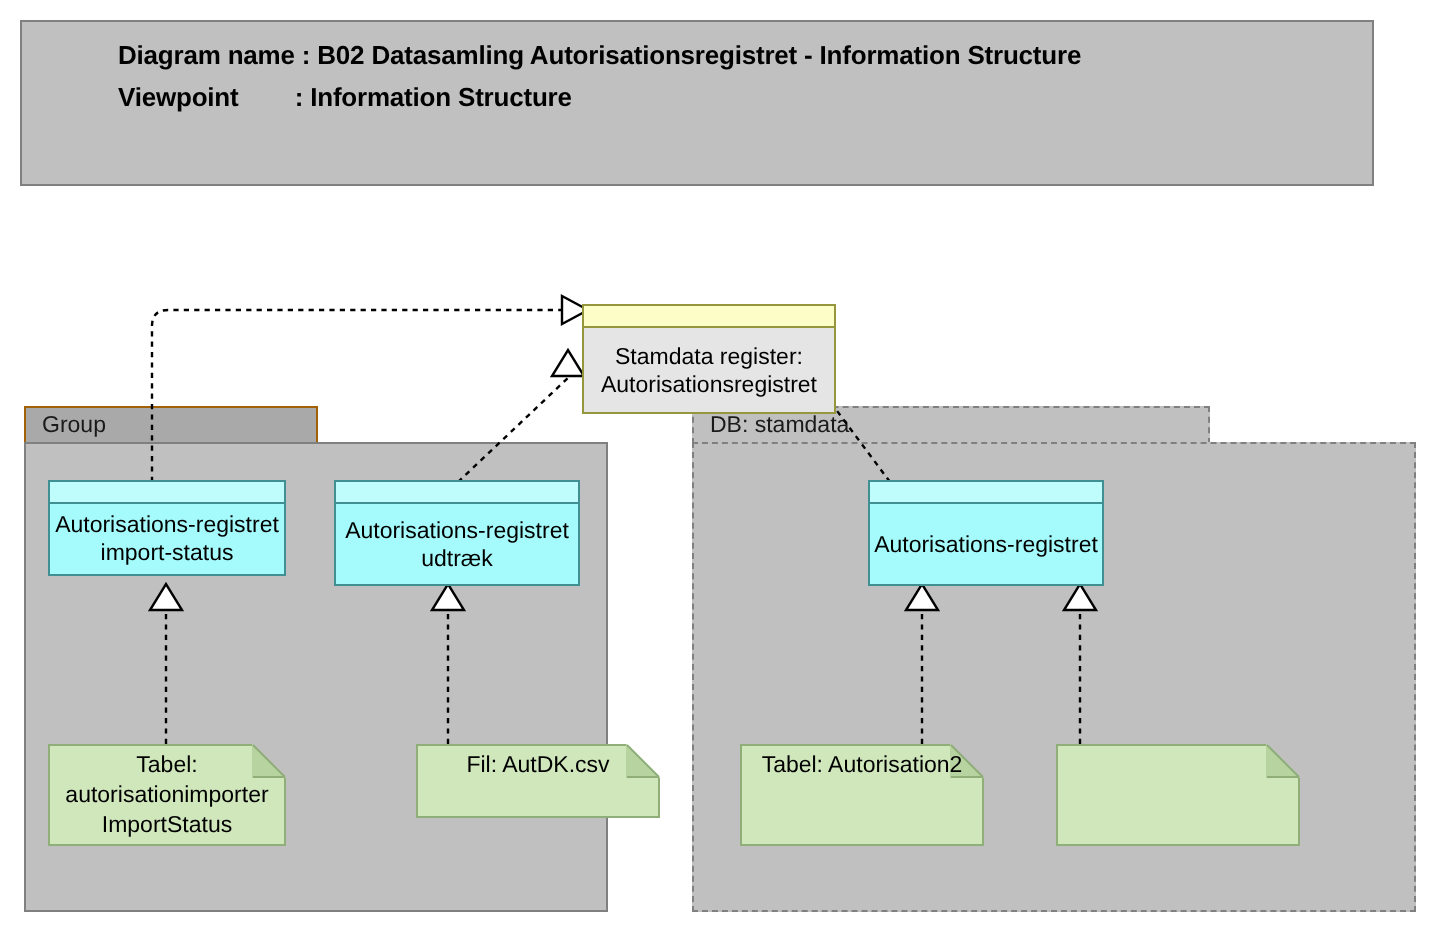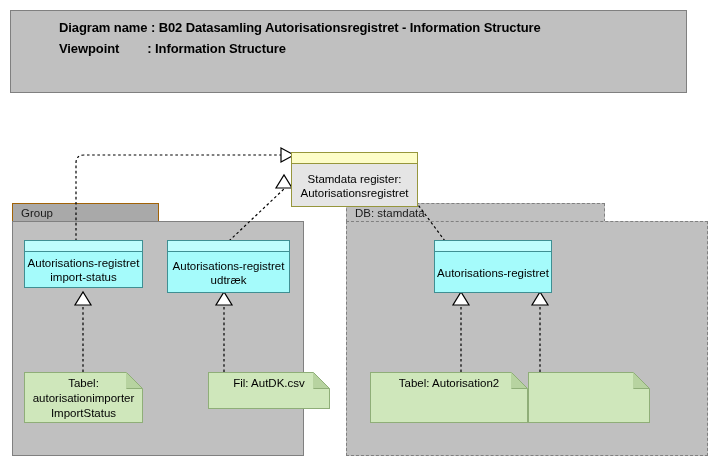--- a/index.html
+++ b/index.html
@@ -269,21 +269,21 @@
 
   <div class="artifact" style="left:184px; top:372px; width:122px; height:37px;margin-left:24px;">
     <div class="art-shape"></div>
     <div class="art-fold"></div>
     <svg class="art-fold-line" viewBox="0 0 17 17">
       <path d="M 0.5 0.5 L 16.5 16.5 M 0.5 16.5 L 16.5 16.5" stroke="#8fae78" fill="none" stroke-width="1"></path>
     </svg>
     <div class="art-label">Fil: AutDK.csv</div>
   </div>
 
-  <div class="artifact" style="left:370px; top:372px; width:122px; height:51px;padding-left:36px;">
+  <div class="artifact" style="left:370px; top:372px; width:122px; height:51px;">
     <div class="art-shape"></div>
     <div class="art-fold"></div>
     <svg class="art-fold-line" viewBox="0 0 17 17">
       <path d="M 0.5 0.5 L 16.5 16.5 M 0.5 16.5 L 16.5 16.5" stroke="#8fae78" fill="none" stroke-width="1"></path>
     </svg>
     <div class="art-label">Tabel: Autorisation2</div>
   </div>
 
   <div class="artifact" style="left:528px; top:372px; width:122px; height:51px;">
     <div class="art-shape"></div>

